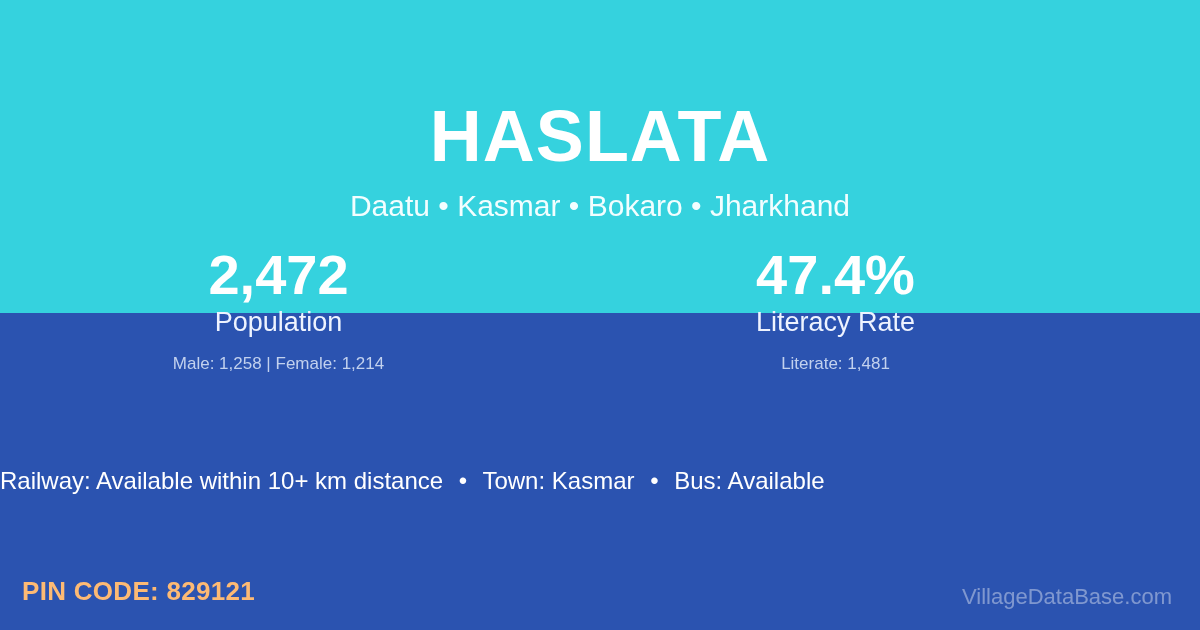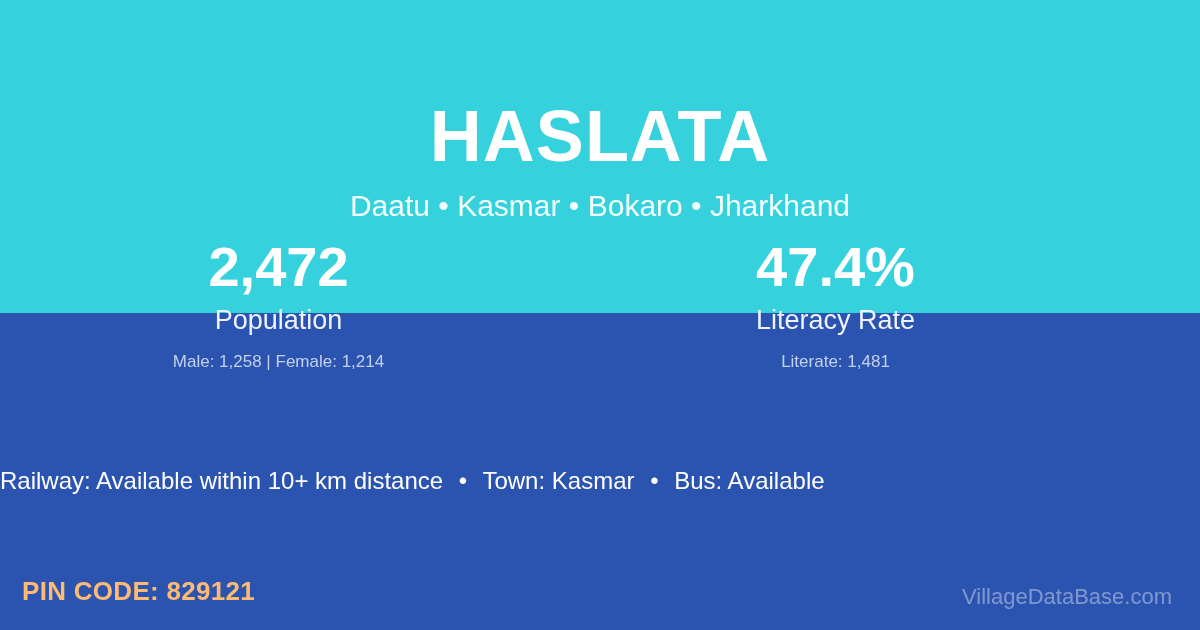--- a/index.html
+++ b/index.html
@@ -34,30 +34,30 @@
     letter-spacing:1px; line-height:1; white-space:nowrap;
   }
   #location-breadcrumb {
     position:absolute; left:0; top:188px; width:1200px;
     font-size:30px; font-weight:normal; color:#f2feff;
     line-height:1.2; white-space:nowrap;
   }
 
   
   #stats-row {
-    position:absolute; left:0; top:236px; width:1114px; height:140px;
+    position:absolute; left:0; top:244px; width:1114px; height:140px;
     display:flex;
   }
   .stat { flex:1 1 0; text-align:center; position:relative; }
   .stat-value {
     font-size:56px; font-weight:bold; color:#ffffff;
     line-height:62px; white-space:nowrap;
   }
   .stat-label {
-    margin-top:6px;
+    margin-top:0;
     font-size:27px; font-weight:normal; color:#eef3ff;
     line-height:32px; white-space:nowrap;
   }
   .stat-sub {
     margin-top:16px;
     font-size:17px; font-weight:normal; color:#c2d1ee;
     line-height:20px; white-space:nowrap;
   }
 
   

